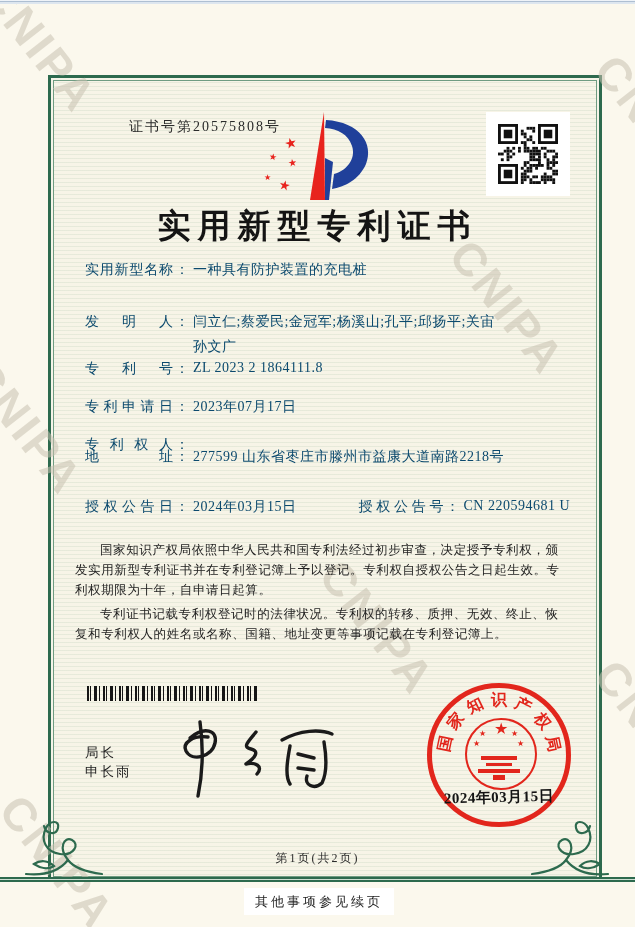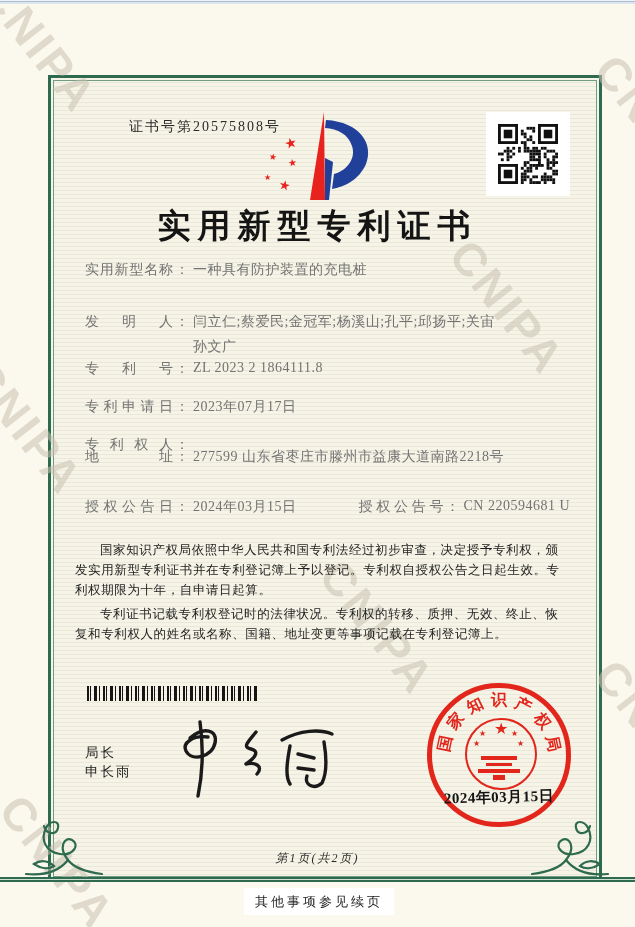--- a/index.html
+++ b/index.html
@@ -28,21 +28,21 @@
     font-size:46px;letter-spacing:3px;color:rgba(201,193,177,0.55);
     transform:rotate(52deg);white-space:nowrap;pointer-events:none;}
   .wm1{left:-38px;top:18px;} .wm2{left:575px;top:95px;} .wm3{left:430px;top:280px;}
   .wm4{left:-52px;top:400px;} .wm5{left:300px;top:600px;} .wm6{left:575px;top:700px;}
   .wm7{left:-20px;top:835px;}
   
   .content{position:absolute;inset:0;z-index:2;}
   .certno{position:absolute;left:84px;top:118px;font-size:14px;letter-spacing:2px;color:#2b2b2b;margin-left:45px;}
   .title{position:absolute;left:0;top:204px;width:635px;text-align:center;
     font-size:33px;font-weight:700;letter-spacing:7px;color:#141414;}
-  .row{position:absolute;left:85px;font-size:14px;color:#737373;display:flex;white-space:nowrap;}
+  .row{position:absolute;left:85px;font-size:14px;color:#0c4a6e;display:flex;white-space:nowrap;}
   .lbl{display:inline-block;width:88px;text-align:justify;text-align-last:justify;}
   .colon{margin:0 4px 0 2px;}
   .val{letter-spacing:0.5px;}
   .row.r-name{top:261px;} .row.r-inv{top:313px;} .row.r-pno{top:360px;}
   .row.r-fdate{top:398px;} .row.r-pat{top:436px;} .row.r-addr{top:448px;}
   .row.r-grant{top:498px;justify-content:center;}
   .inv2{display:block;margin-top:7px;}
   .grp2{margin-left:62px;display:flex;}
   .grp2 .lbl{width:85px;}
   .paras{position:absolute;left:75px;top:540px;width:488px;font-size:12.5px;
@@ -61,21 +61,21 @@
     border:5px solid #e2261c;border-radius:50%;box-sizing:border-box;}
   .seal-char{position:absolute;left:50%;top:50%;width:18px;height:18px;margin:-9px 0 0 -9px;
     font-size:16px;font-weight:700;color:#e2261c;text-align:center;line-height:18px;}
   .emblem{position:absolute;left:33px;top:30px;width:68px;height:68px;
     border:2px solid #e2261c;border-radius:50%;}
   .emblem .star{position:absolute;color:#e2261c;font-family:"DejaVu Sans",sans-serif;}
   .emblem .bar{position:absolute;background:#e2261c;}
   .sealdate{position:absolute;left:427px;top:788px;width:144px;text-align:center;
     font-size:15px;font-weight:700;letter-spacing:0.5px;color:#141414;transform:rotate(-1.5deg);}
   .pageinfo{position:absolute;left:0;top:850px;width:635px;text-align:center;
-    font-size:12px;letter-spacing:2px;color:#2b2b2b;font-style:italic;}
+    font-size:12px;letter-spacing:2px;color:#2b2b2b;}
   .contbox{position:absolute;left:244px;top:888px;width:150px;height:27px;background:#ffffff;
     text-align:center;line-height:27px;font-size:13px;letter-spacing:3px;color:#1f1f1f;}
 </style>
 </head>
 <body>
 
 <div class="page">
 
   <div class="frame"></div>
 

